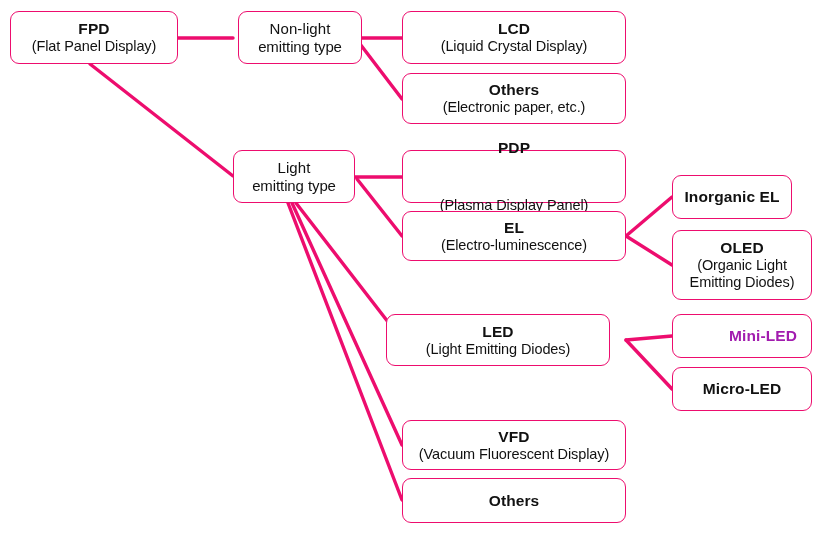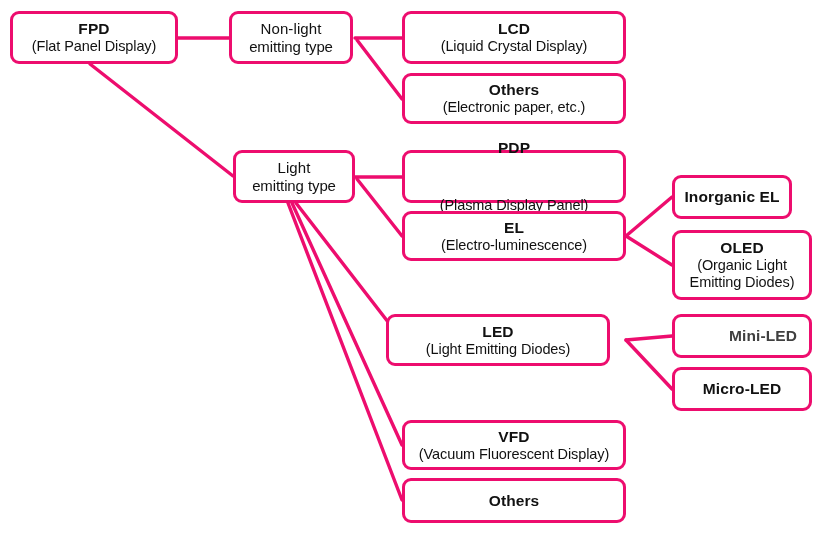--- a/index.html
+++ b/index.html
@@ -24,21 +24,21 @@
     position: absolute;
     left: 0;
     top: 0;
     width: 818px;
     height: 535px;
     pointer-events: none;
   }
   .node {
     position: absolute;
     box-sizing: border-box;
-    border: 3px solid #8b5cf6;
+    border: 1px solid #8b5cf6;
     border-radius: 9px;
     background: #ffffff;
     display: flex;
     flex-direction: column;
     align-items: center;
     justify-content: center;
     text-align: center;
     color: #111111;
     line-height: 1.16;
     z-index: 2;
@@ -81,21 +81,21 @@
       <polyline points="626,236 672,265" fill="none" stroke="#ED0D6E" stroke-width="3.4" stroke-linecap="round" stroke-linejoin="round"></polyline>
       <polyline points="626,340 672,336" fill="none" stroke="#ED0D6E" stroke-width="3.4" stroke-linecap="round" stroke-linejoin="round"></polyline>
       <polyline points="626,340 672,389" fill="none" stroke="#ED0D6E" stroke-width="3.4" stroke-linecap="round" stroke-linejoin="round"></polyline>
     </svg>
 
   <div id="nodes-layer">
       <div class="node" style="left: 10px; top: 11px; width: 168px; height: 53px; border-color: rgb(237, 13, 110); color: rgb(17, 17, 17);">
         <div class="title">FPD</div>
         <div class="subtitle">(Flat Panel Display)</div>
       </div>
-      <div class="node plain" style="left: 229px; top: 11px; width: 124px; height: 53px; border-color: rgb(237, 13, 110); color: rgb(17, 17, 17);">
+      <div class="node plain" style="left: 238px; top: 11px; width: 124px; height: 53px; border-color: rgb(237, 13, 110); color: rgb(17, 17, 17);">
         <div class="title">Non-light</div>
         <div class="subtitle">emitting type</div>
       </div>
       <div class="node" style="left: 402px; top: 11px; width: 224px; height: 53px; border-color: rgb(237, 13, 110); color: rgb(17, 17, 17);">
         <div class="title">LCD</div>
         <div class="subtitle">(Liquid Crystal Display)</div>
       </div>
       <div class="node" style="left: 402px; top: 73px; width: 224px; height: 51px; border-color: rgb(237, 13, 110); color: rgb(17, 17, 17);">
         <div class="title">Others</div>
         <div class="subtitle">(Electronic paper, etc.)</div>
@@ -117,21 +117,21 @@
       </div>
       <div class="node" style="left: 672px; top: 230px; width: 140px; height: 70px; border-color: rgb(237, 13, 110); color: rgb(17, 17, 17);">
         <div class="title">OLED</div>
         <div class="subtitle">(Organic Light</div>
         <div class="subtitle">Emitting Diodes)</div>
       </div>
       <div class="node" style="left: 386px; top: 314px; width: 224px; height: 52px; border-color: rgb(237, 13, 110); color: rgb(17, 17, 17);">
         <div class="title">LED</div>
         <div class="subtitle">(Light Emitting Diodes)</div>
       </div>
-      <div class="node" style="left: 672px; top: 314px; width: 140px; height: 44px; border-color: rgb(237, 13, 110); color: #404040; padding-left: 42px;">
+      <div class="node" style="left: 672px; top: 314px; width: 140px; height: 44px; border-color: rgb(237, 13, 110); color: #a21caf; padding-left: 42px;">
         <div class="title">Mini-LED</div>
       </div>
       <div class="node" style="left: 672px; top: 367px; width: 140px; height: 44px; border-color: rgb(237, 13, 110); color: rgb(17, 17, 17);">
         <div class="title">Micro-LED</div>
       </div>
       <div class="node" style="left: 402px; top: 420px; width: 224px; height: 50px; border-color: rgb(237, 13, 110); color: rgb(17, 17, 17);">
         <div class="title">VFD</div>
         <div class="subtitle">(Vacuum Fluorescent Display)</div>
       </div>
       <div class="node" style="left: 402px; top: 478px; width: 224px; height: 45px; border-color: rgb(237, 13, 110); color: rgb(17, 17, 17);">

